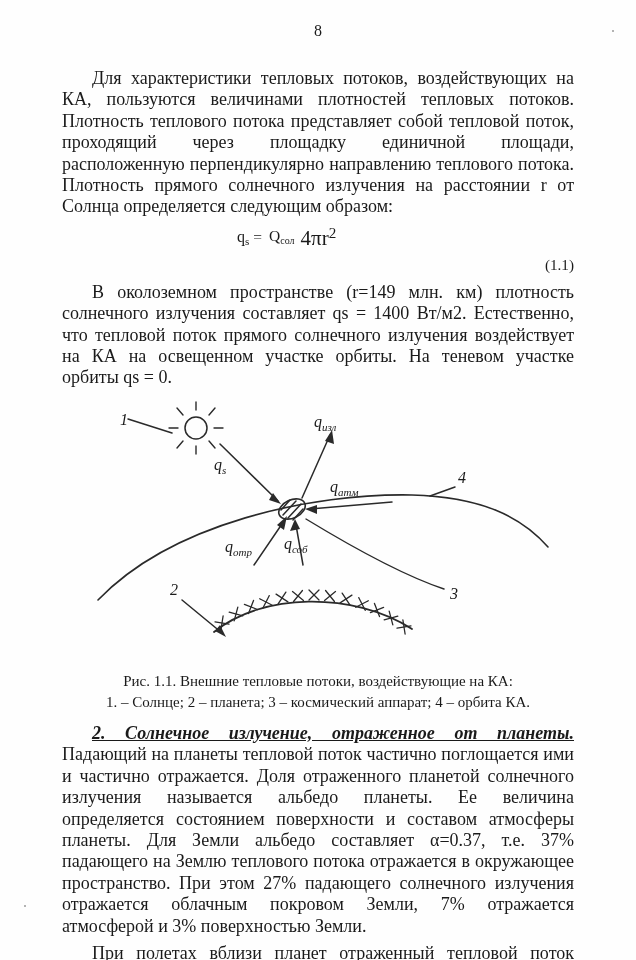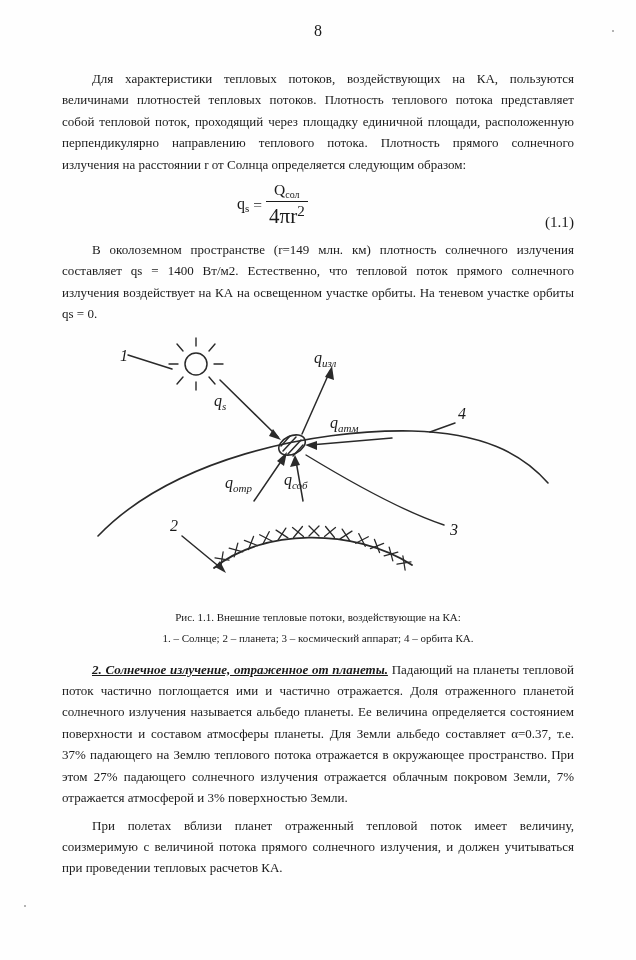--- a/index.html
+++ b/index.html
@@ -32,21 +32,21 @@
     font-family: "Liberation Serif", serif;
   }
   .content {
     position: absolute;
     left: 62px;
     top: 68px;
     width: 512px;
   }
   p.para {
     margin: 0 0 0 0;
-    font-size: 13px;
+    font-size: 18px;
     line-height: 21.4px;
     text-align: justify;
     text-justify: inter-word;
     font-family: "Liberation Serif", serif;
   }
   p.para.indent {
     text-indent: 30px;
   }
   .formula-block {
     position: relative;
@@ -65,21 +65,21 @@
   }
   .formula .lhs {
     font-size: 16px;
     margin-right: 4px;
   }
   .formula .lhs sub {
     font-size: 11px;
   }
   .frac {
     display: inline-flex;
-    flex-direction: column;
+    flex-direction: row;
     align-items: center;
     vertical-align: middle;
     margin-left: 4px;
   }
   .frac .num {
     font-size: 15.5px;
     padding: 0 3px 1px 3px;
   }
   .frac .num sub {
     font-size: 10px;
@@ -108,21 +108,21 @@
     width: 512px;
     height: 268px;
     margin-top: 8px;
   }
   .figure svg {
     display: block;
   }
   .fig-caption {
     margin-top: 6px;
     text-align: center;
-    font-size: 11px;
+    font-size: 15px;
     line-height: 21px;
   }
   .section-head {
     font-style: italic;
     font-weight: bold;
     text-decoration: underline;
     margin-top: 40px;
   }
   .spacer-sm { height: 10px; }
   .spacer-xs { height: 6px; }

